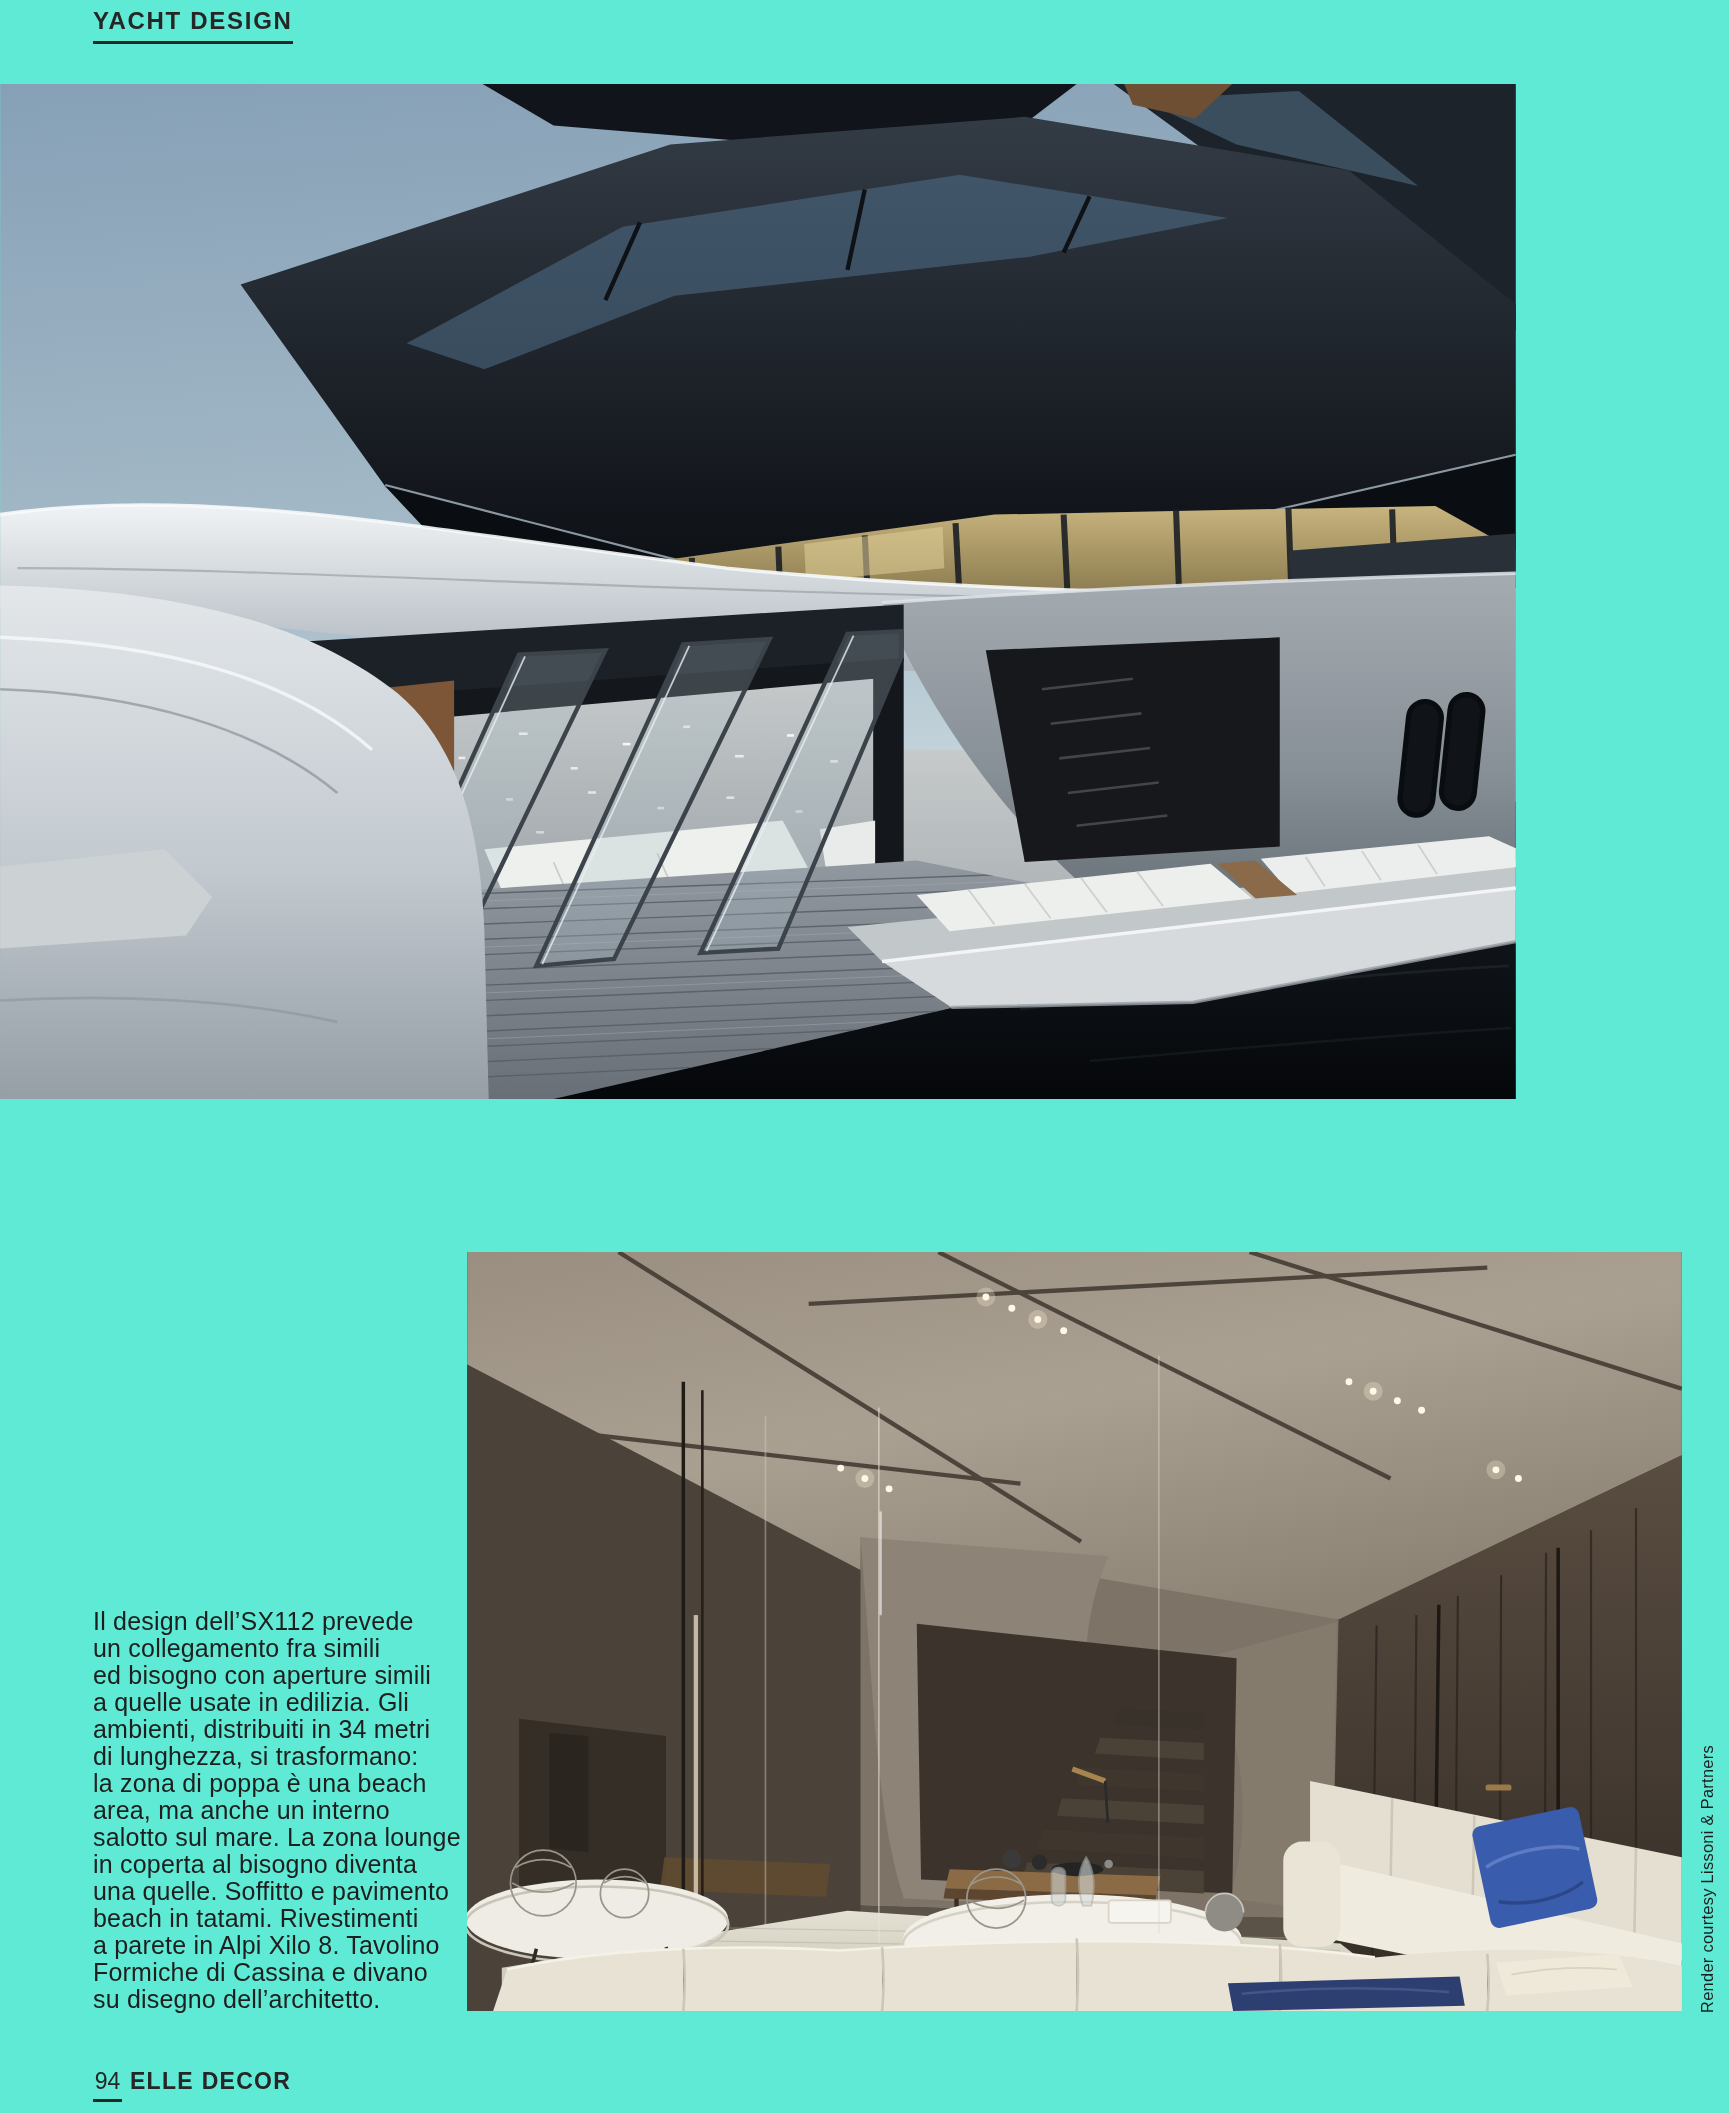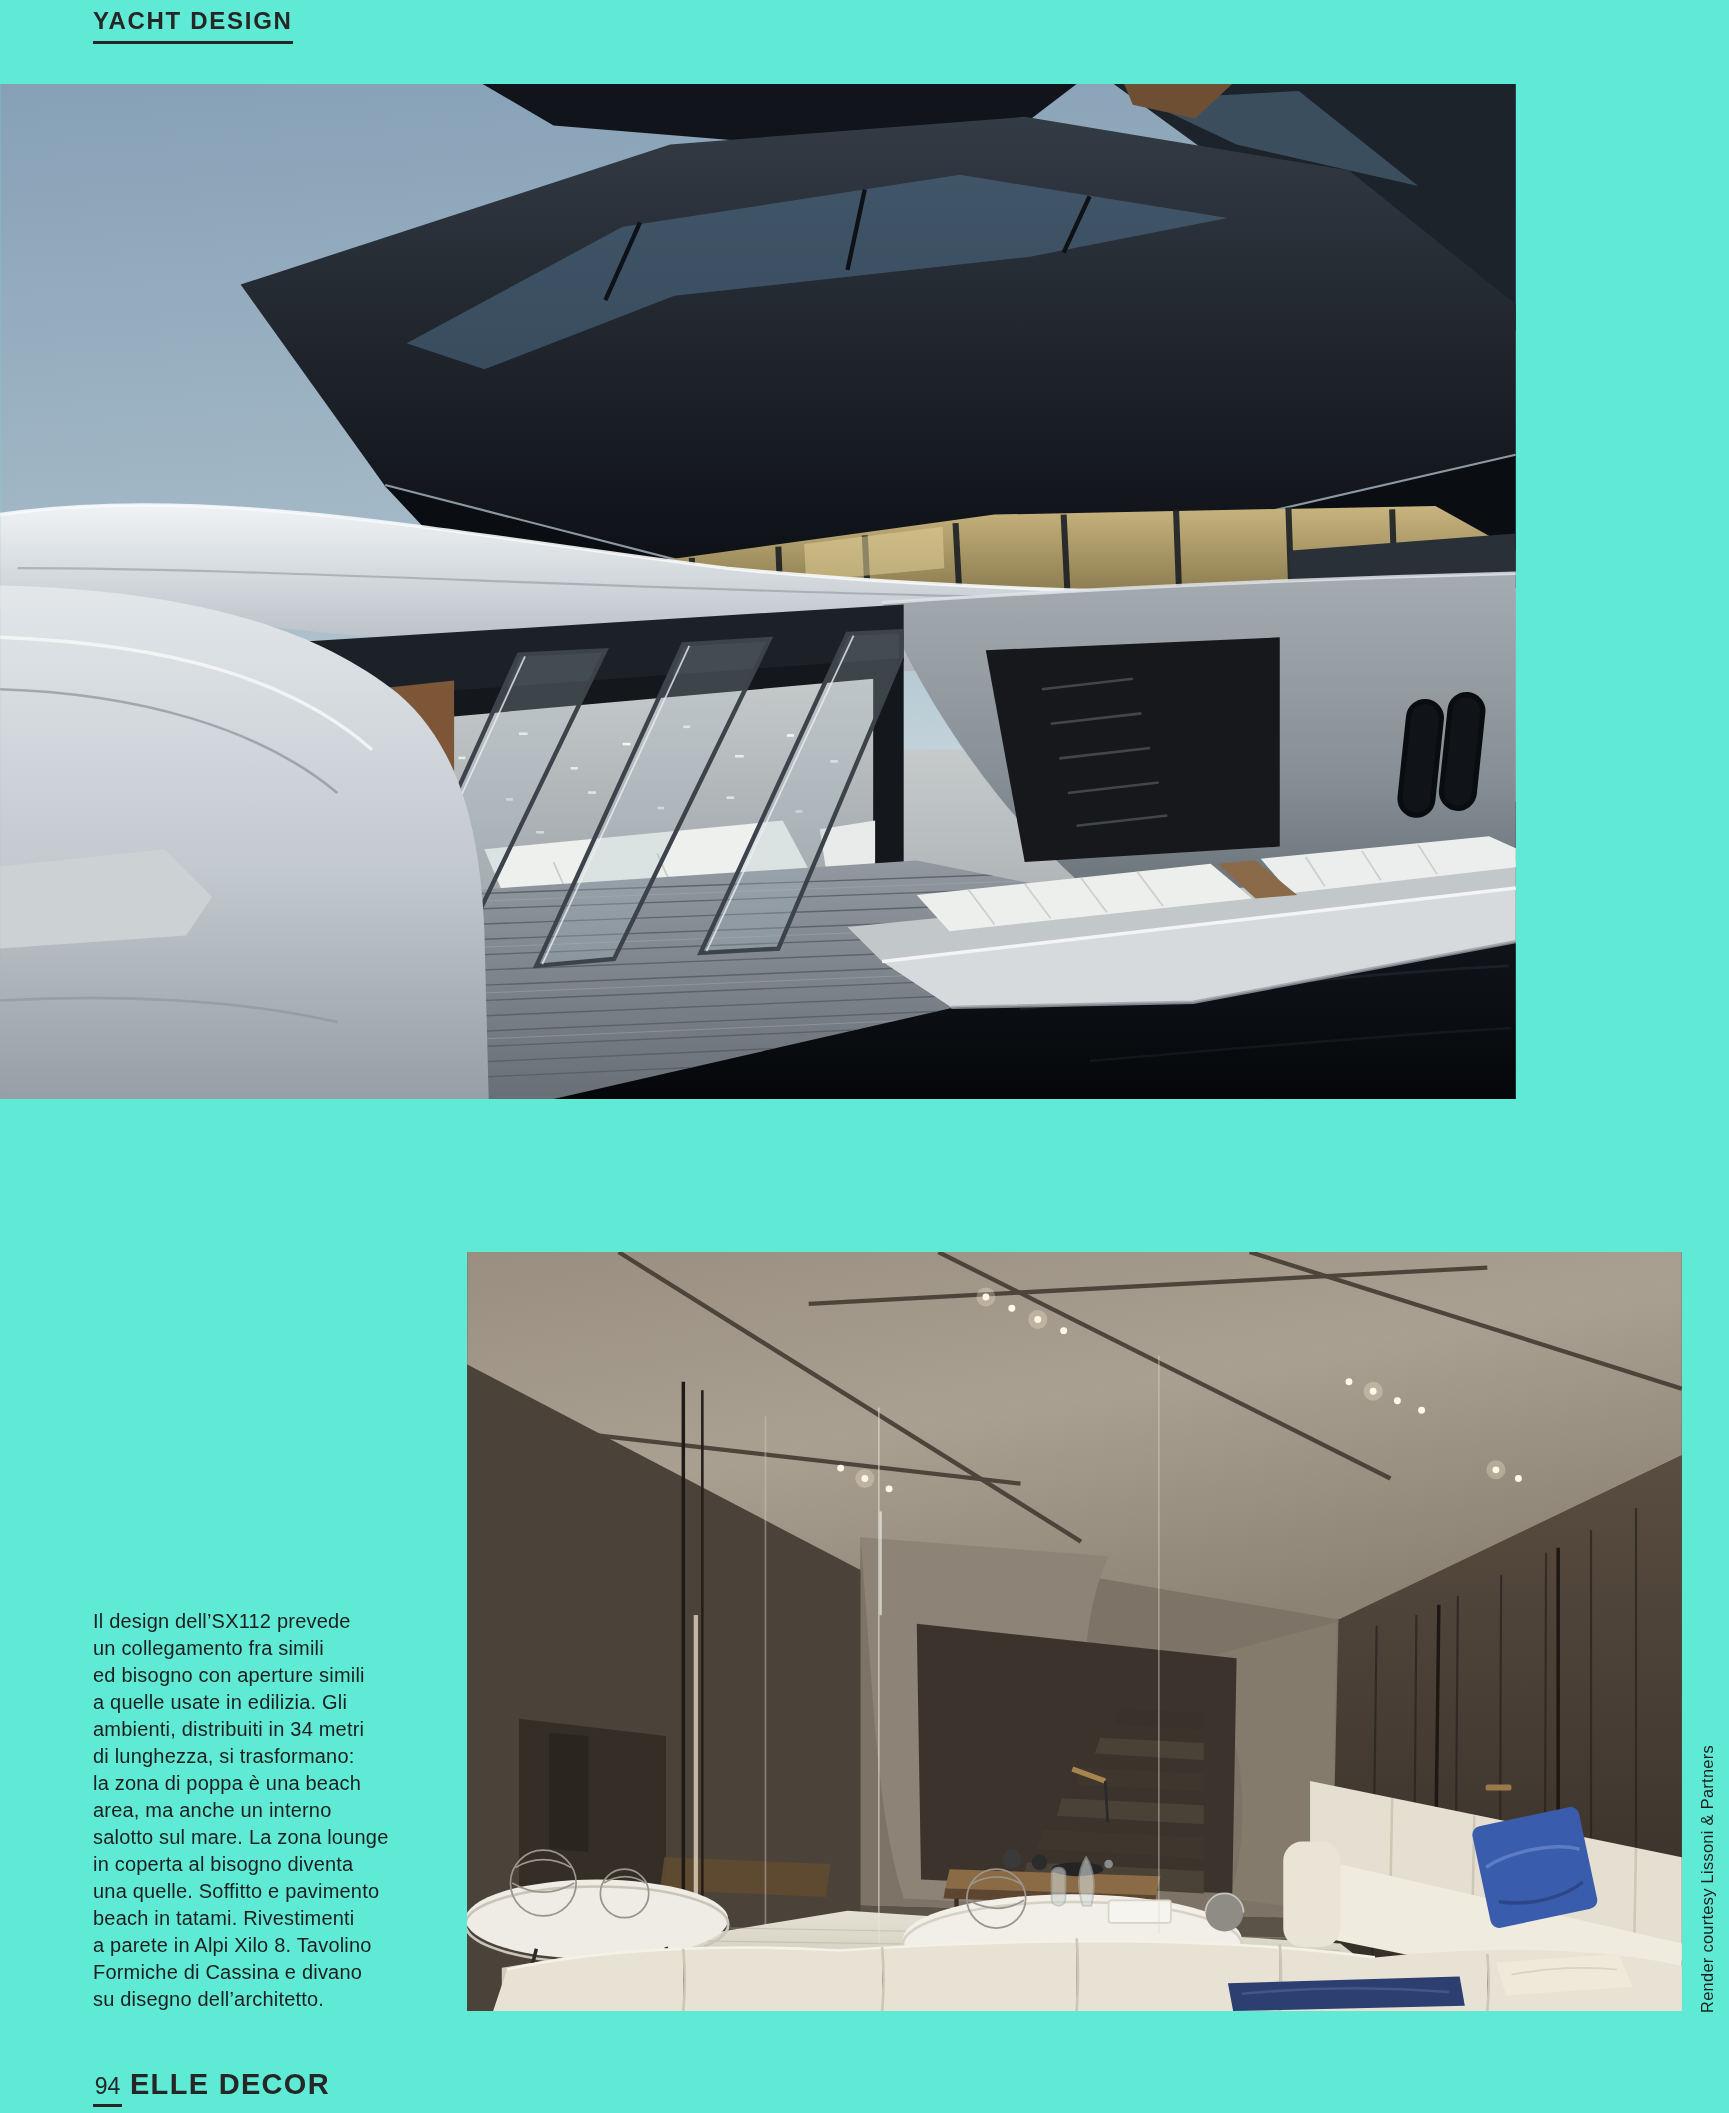--- a/index.html
+++ b/index.html
@@ -4,27 +4,27 @@
 <style>
   html,body{margin:0;padding:0;background:#ffffff;}
   .page{position:relative;width:1729px;height:2113px;background:#5eead4;overflow:hidden;
         font-family:"Liberation Sans","DejaVu Sans",sans-serif;color:#1f1f1f;}
   .hdr{position:absolute;left:93px;top:7px;display:inline-block;
        font-size:24px;font-weight:700;letter-spacing:1.7px;color:#262626;
        border-bottom:3.5px solid #262626;padding-bottom:6px;}
   .hero{position:absolute;left:0;top:84px;width:1516px;height:1015px;}
   .interior{position:absolute;left:467px;top:1252px;width:1215px;height:759px;}
   .caption{position:absolute;left:93px;top:1608px;width:372px;
-           font-size:20px;line-height:27px;letter-spacing:0.2px;color:#1e1e1e;}
+           font-size:25px;line-height:27px;letter-spacing:0.2px;color:#1e1e1e;}
   .credit{position:absolute;left:1698px;top:2013px;transform:rotate(-90deg);
           transform-origin:0 0;white-space:nowrap;font-size:16.4px;letter-spacing:0.3px;color:#1e1e1e;}
   .footer{position:absolute;left:93px;top:2068px;display:flex;align-items:baseline;gap:8px;}
   .pageno{font-size:23px;font-weight:500;color:#262626;border-bottom:3.5px solid #262626;
           padding:0 1.7px 4.3px 1.7px;}
-  .brand{font-size:29px;font-weight:700;letter-spacing:1.3px;color:#262626;}
+  .brand{font-size:23px;font-weight:700;letter-spacing:1.3px;color:#262626;}
   svg{display:block;}
 </style>
 </head>
 <body>
 
 <div class="page">
 
   <div class="hdr">YACHT DESIGN</div>
 
   <figure class="hero" style="margin:0">

